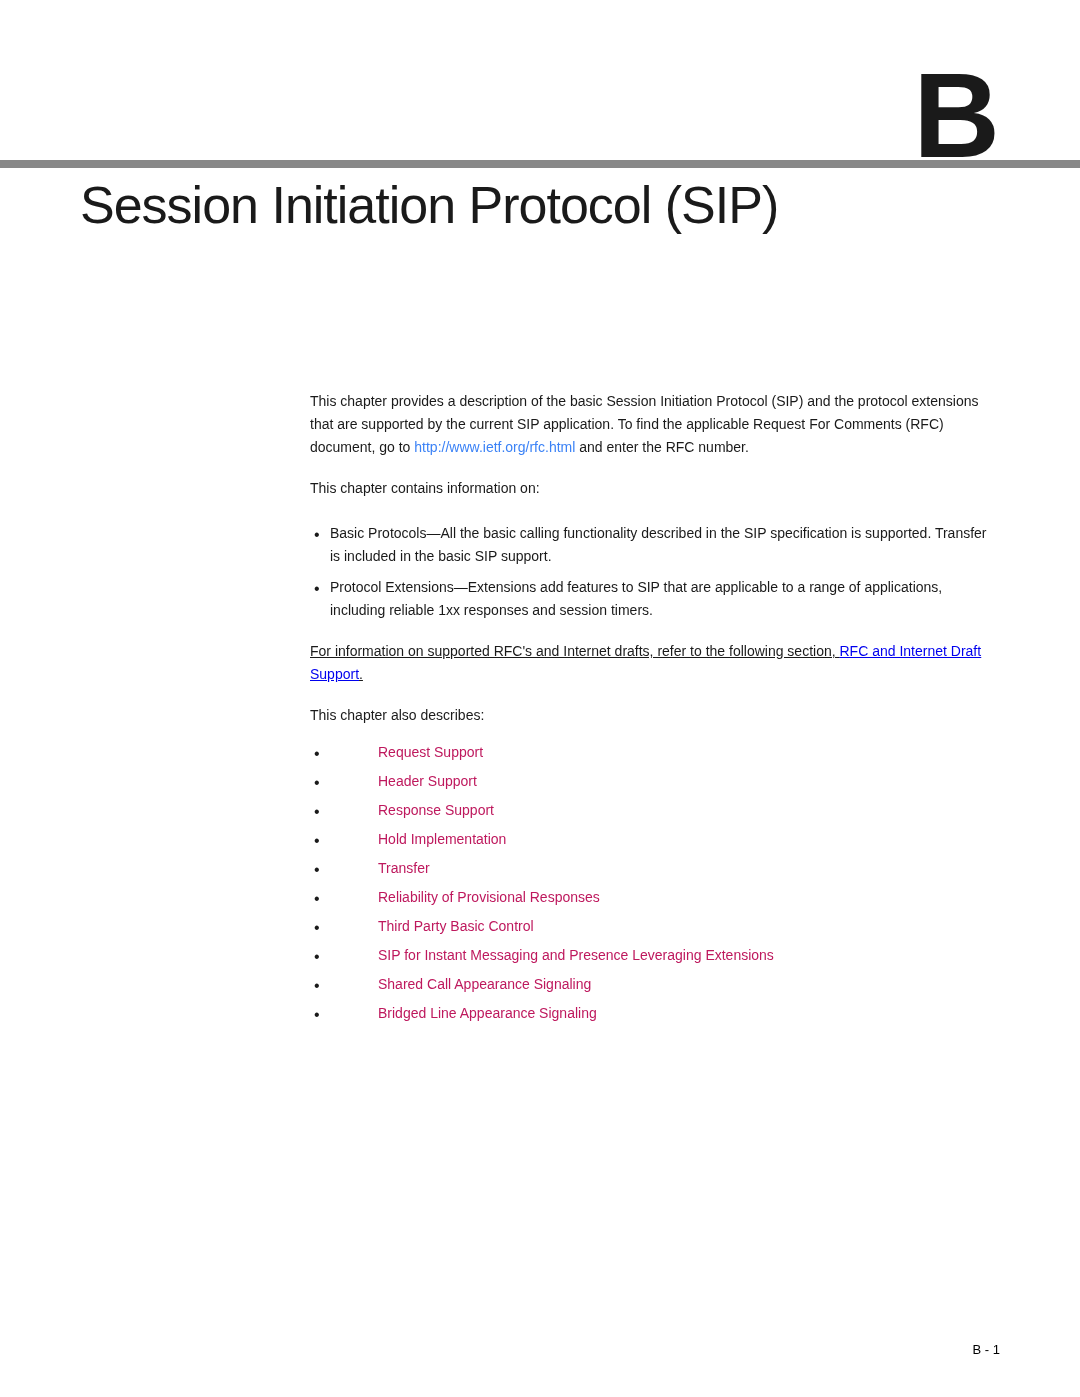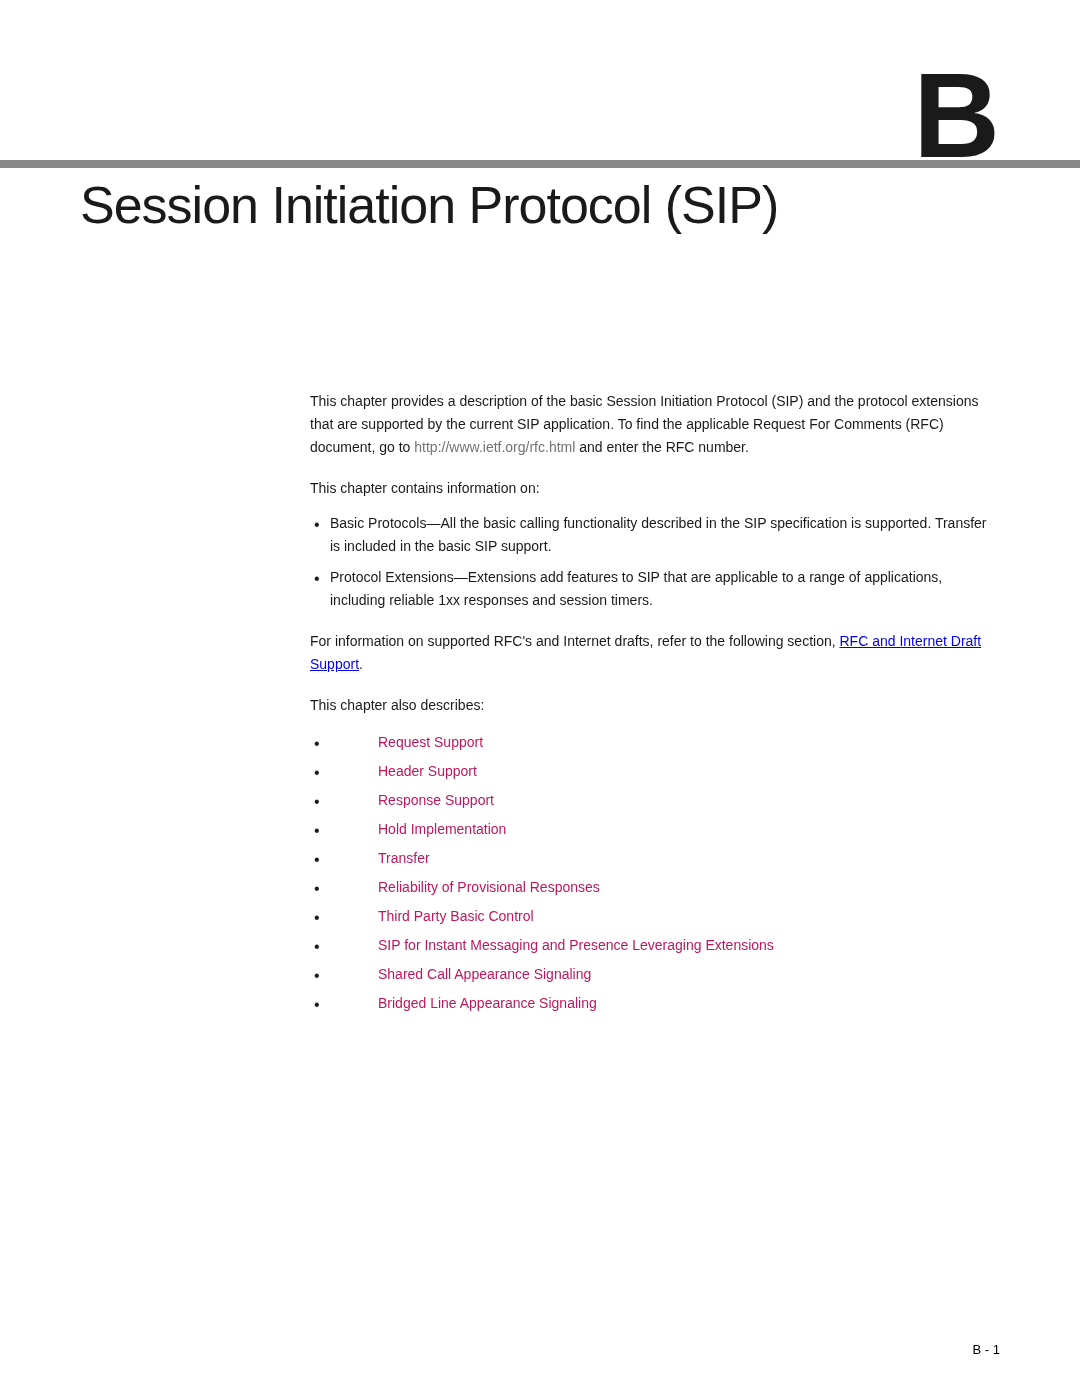--- a/index.html
+++ b/index.html
@@ -71,26 +71,26 @@
     }
 
     .intro-paragraph {
       margin-bottom: 18px;
       font-size: 14px;
       line-height: 1.65;
     }
 
     .intro-paragraph a,
     .link {
-      color: #737373;
+      color: #3b82f6;
       text-decoration: none;
     }
 
     .contains-info {
-      margin-bottom: 12px;
+      margin-bottom: 22px;
       font-size: 14px;
     }
 
     .bullet-list {
       list-style: none;
       margin: 0 0 18px 0;
       padding: 0;
     }
 
     .bullet-list li {
@@ -141,20 +141,21 @@
     .link-list li a {
       color: #be185d;
       text-decoration: none;
       margin-left: 48px;
     }
 
     .for-info-paragraph {
       margin-bottom: 18px;
       font-size: 14px;
       line-height: 1.65;
+      text-decoration: underline;
     }
 
     
     .page-number {
       position: absolute;
       bottom: 40px;
       right: 80px;
       font-size: 13px;
       color: #000000;
     }

